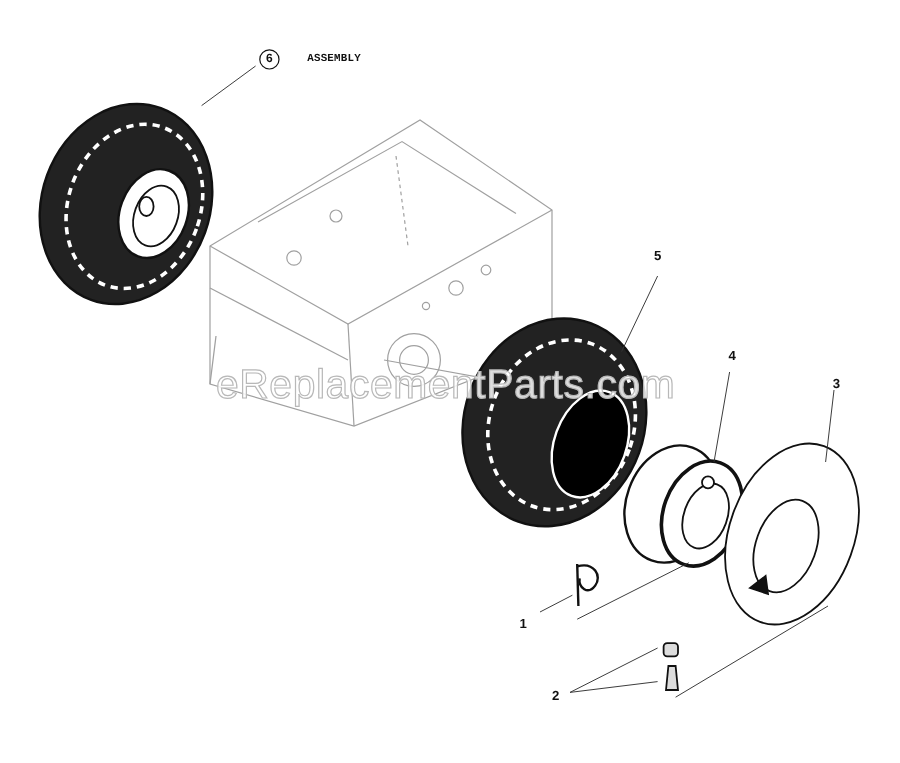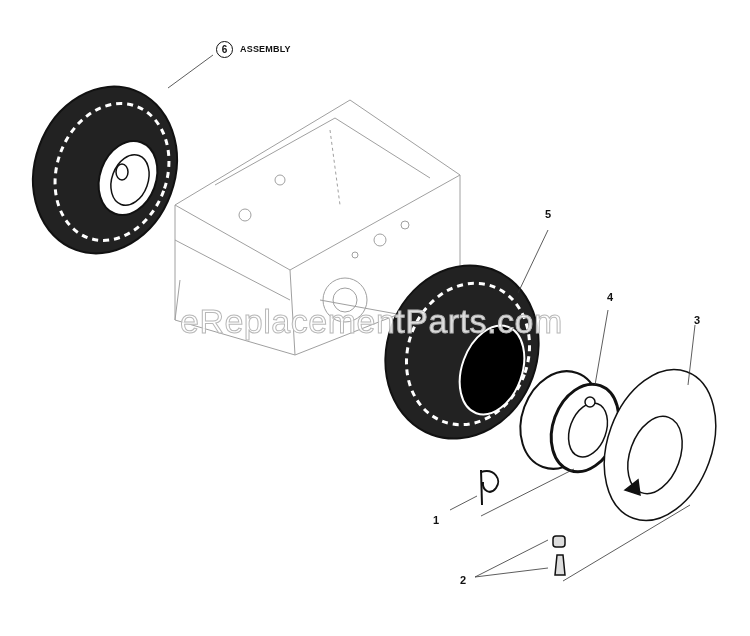--- a/index.html
+++ b/index.html
@@ -1,19 +1,19 @@
 <!DOCTYPE html>
 <html><head>
 <meta charset="utf-8">
 <style>
   html, body { margin: 0; padding: 0; background: #ffffff; }
   body { width: 750px; height: 636px; position: relative; overflow: hidden; font-family: "Liberation Sans", sans-serif; }
   .canvas { position: absolute; left: 0; top: 0; width: 750px; height: 636px; }
   .callout { position: absolute; font-family: "Liberation Sans", sans-serif; font-weight: bold; font-size: 11px; color: #111; }
-  .assembly-label { position: absolute; left: 240px; top: 44px; font-family: Liberation Sans, sans-serif; font-weight: bold; font-size: 9px; color: #111; letter-spacing: 0.2px; }
+  .assembly-label { position: absolute; left: 256px; top: 44px; font-family: Liberation Mono, monospace; font-weight: bold; font-size: 9px; color: #111; letter-spacing: 0.2px; }
   .circle-num { position: absolute; left: 216px; top: 41px; width: 15px; height: 15px; border: 1.5px solid #111; border-radius: 50%; font-weight: bold; font-size: 10px; text-align: center; line-height: 15px; color:#111; }
   .watermark { position: absolute; left: 180px; top: 302px; font-family: "Liberation Sans", sans-serif; font-size: 34px; color: rgba(255,255,255,0.85); -webkit-text-stroke: 1px #b8b8b8; letter-spacing: 0.5px; }
 </style>
 </head>
 <body>
 
 <div class="canvas">
   <svg width="750" height="636" viewBox="0 0 750 636">
 
     <g stroke="#a0a0a0" stroke-width="1" fill="none">

